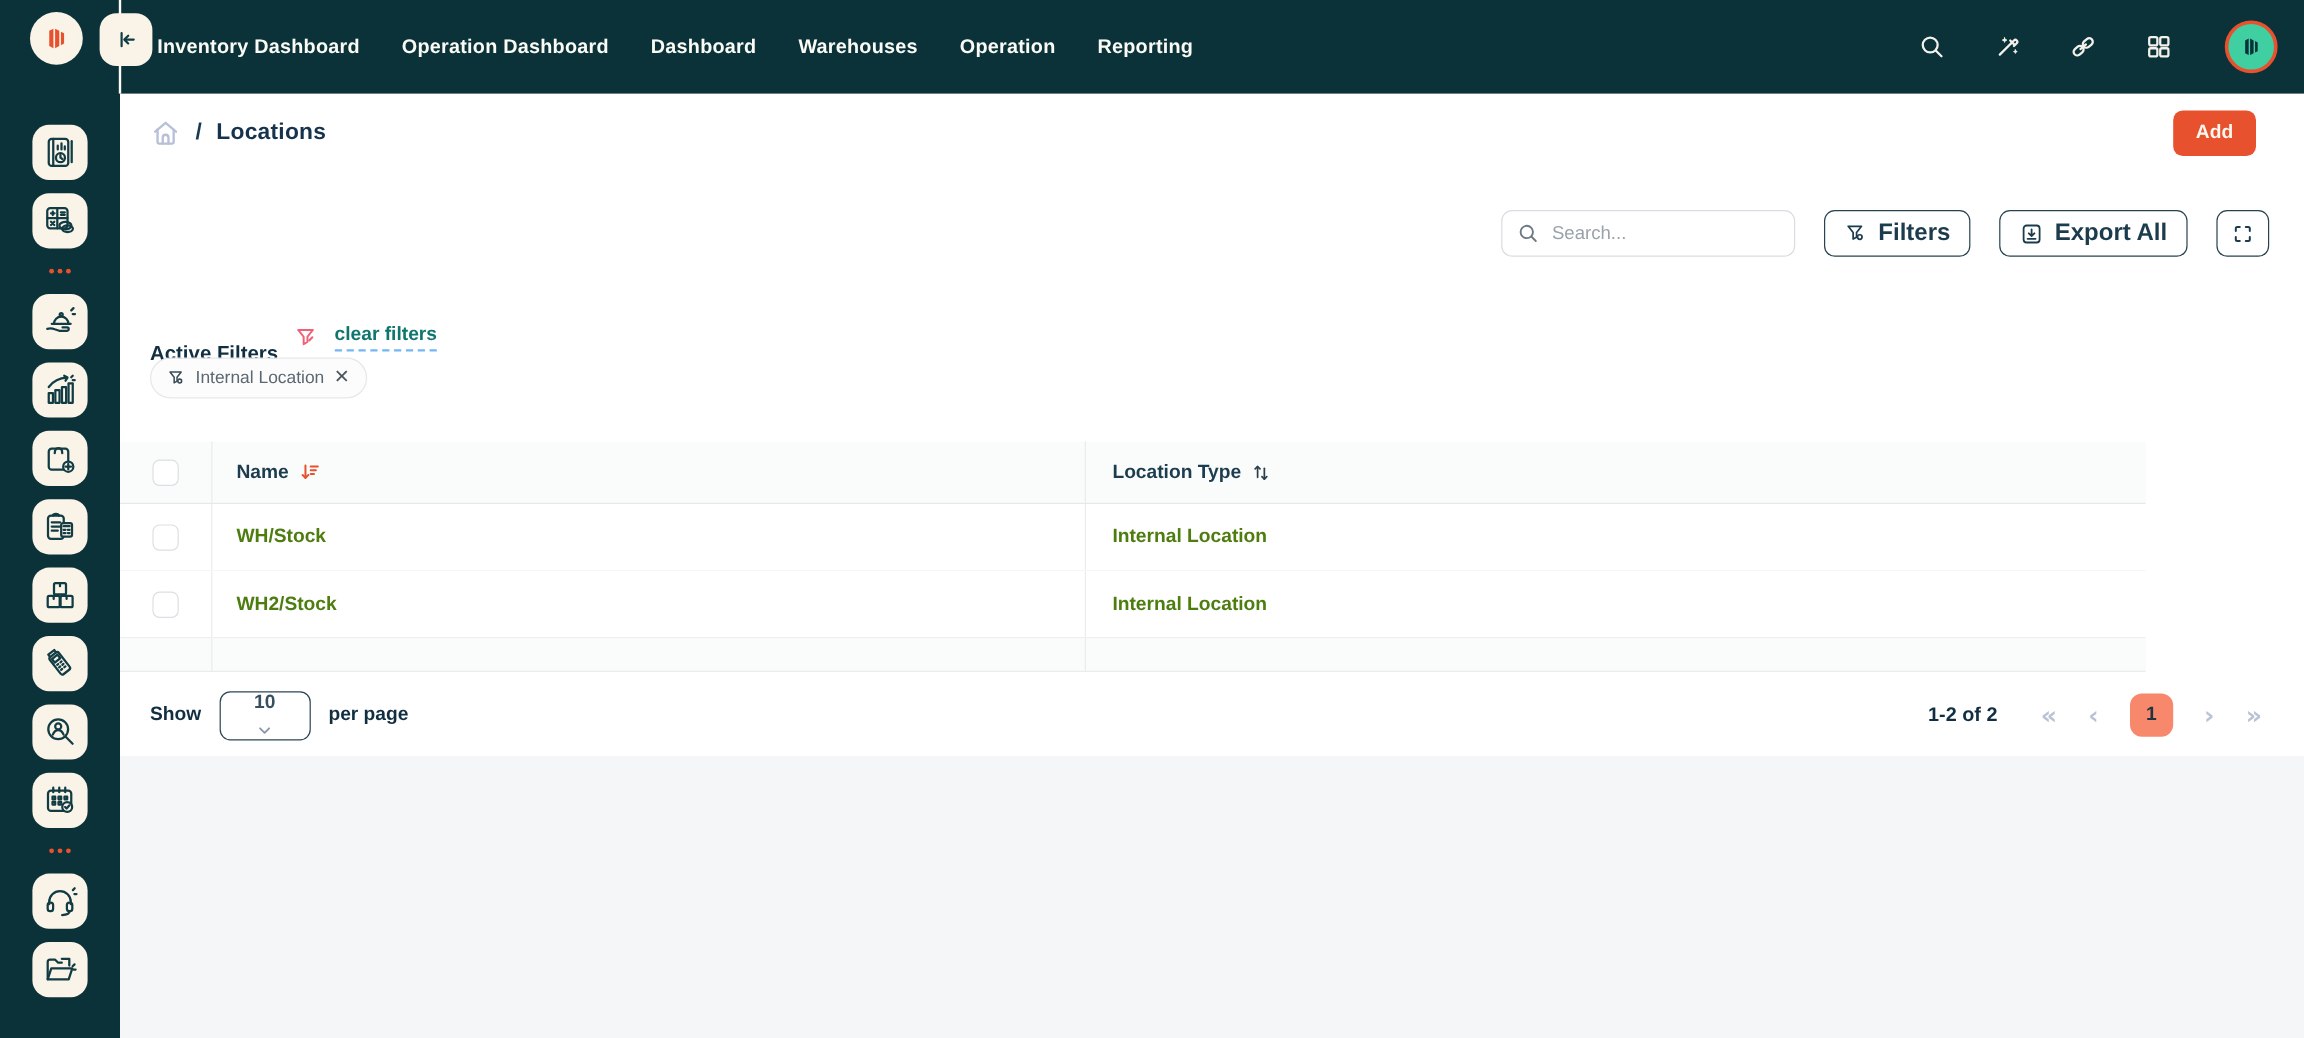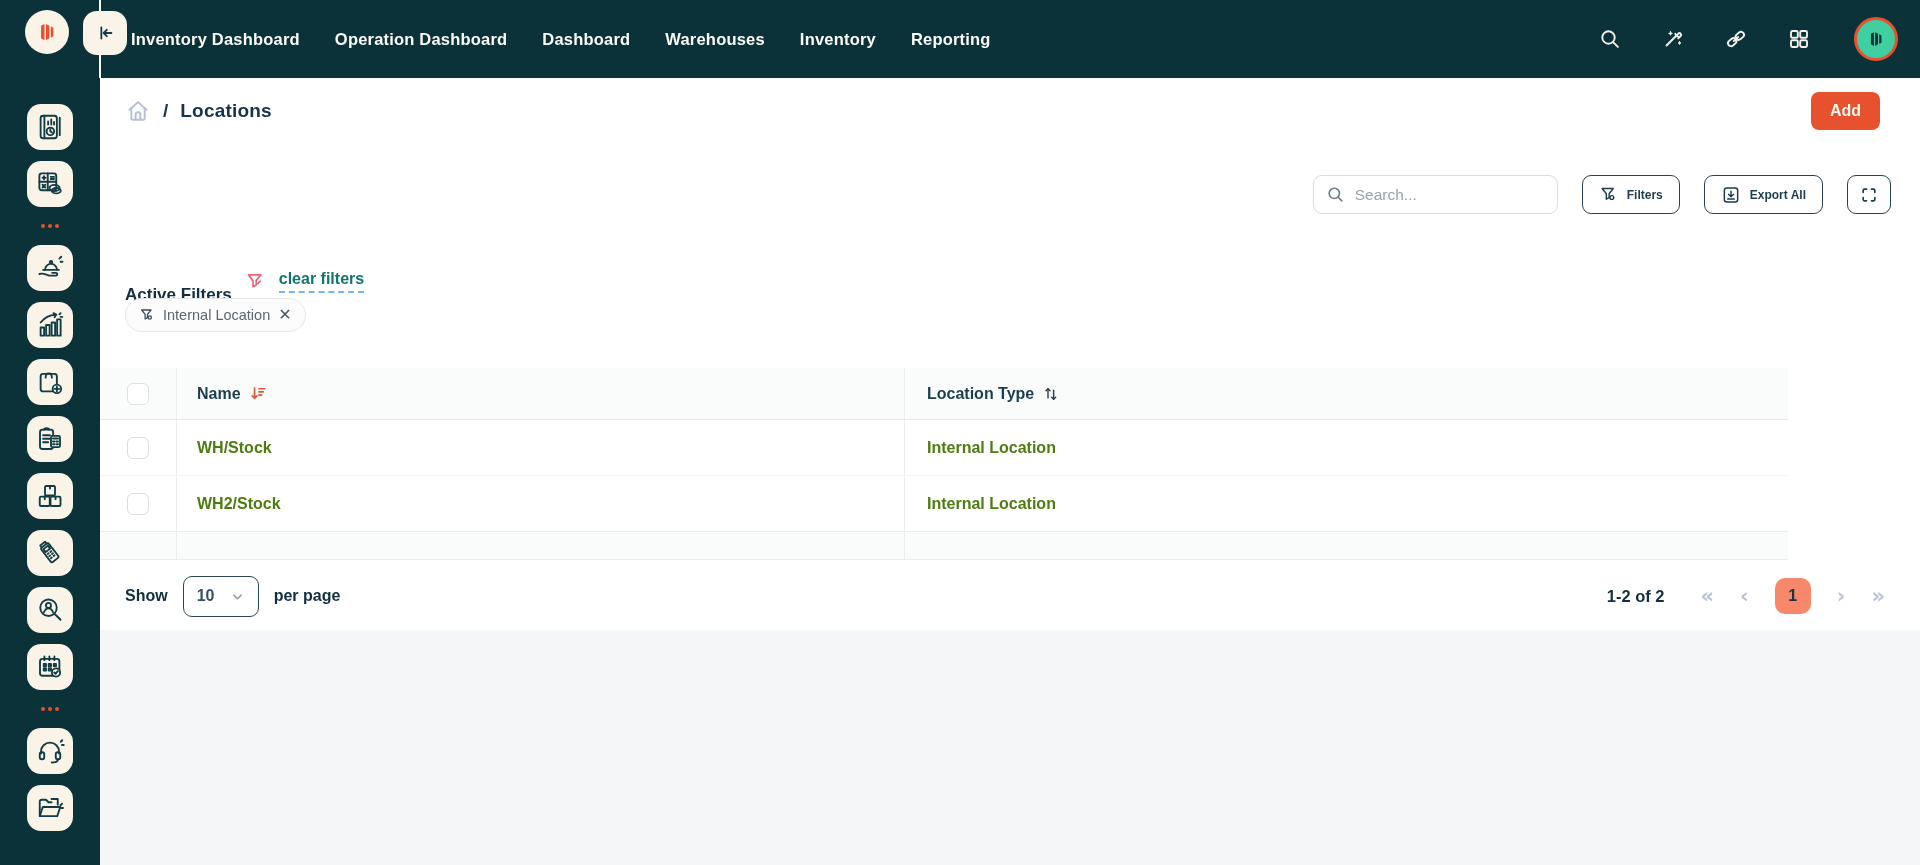--- a/index.html
+++ b/index.html
@@ -75,21 +75,21 @@
   }
   .search-box svg { color:#6e7a84; flex:0 0 auto; }
   .search-input {
     border:none; outline:none; font-size:15.5px; color:#3c4a55; width:100%;
     font-family:inherit; background:transparent;
   }
   .search-input::placeholder { color:#9aa3ab; }
   .tool-btn {
     height:39px; border:1.6px solid #27434f; border-radius:9px; background:#fff;
     display:flex; align-items:center; gap:9px; padding:0 16px;
-    font-size:12px; font-weight:700; color:#1c3c4d; cursor:pointer; font-family:inherit;
+    font-size:20px; font-weight:700; color:#1c3c4d; cursor:pointer; font-family:inherit;
   }
   .tool-btn svg { color:#1c3c4d; }
   .square-btn { width:44px; justify-content:center; padding:0; }
   
   .af-row { position:absolute; left:25px; top:179px; display:flex; align-items:center; gap:13px; }
   .af-title { font-size:17px; font-weight:800; color:#122f41;margin-top:28px; }
   .af-funnel { color:#f06178; width:21px; height:21px; }
   .clear-filters {
     color:#0f766e; font-size:16px; font-weight:800; cursor:pointer;
     border-bottom:2px dashed #74b6f5; padding-bottom:3px;
@@ -122,21 +122,21 @@
   }
   .sort-desc { color:#e8512d; }
   .sort-both { color:#2b3e4a; }
   
   .pager { position:absolute; left:0; top:496px; width:1820px; height:44px;
     display:flex; align-items:center; padding:0 35px 0 25px; }
   .show-label, .perpage-label { font-size:16px; font-weight:700; color:#122f41; }
   .page-select {
     margin:0 15px; width:76px; height:41px; border:1.6px solid #2c4654; border-radius:9px;
     display:flex; align-items:center; justify-content:space-between; padding:0 13px;
-    cursor:pointer; background:#fff;
+    cursor:pointer; background:#fff;flex-direction:column;
   }
   .page-select .val { font-size:16px; font-weight:600; color:#374f5e; }
   .page-select svg { color:#8a97a5; }
   .pager-right { margin-left:auto; display:flex; align-items:center; gap:26px; }
   .range-text { font-size:16.5px; font-weight:800; color:#122f41; margin-right:10px; }
   .pg-arrow { color:#b9c3d3; font-size:21px; font-weight:700; cursor:pointer; line-height:1;
     font-family:"DejaVu Sans",sans-serif; }
   .pg-current {
     width:36px; height:36px; background:#f8886c; border-radius:10px; border:none;
     display:flex; align-items:center; justify-content:center;
@@ -292,21 +292,21 @@
         <path d="M8 6v12"></path>
         <path d="M19 12h-8"></path>
         <path d="M14 8.5L10.5 12l3.5 3.5"></path>
       </svg>
   </button>
   <nav class="nav-items">
     <span class="nav-item">Inventory Dashboard</span>
     <span class="nav-item">Operation Dashboard</span>
     <span class="nav-item">Dashboard</span>
     <span class="nav-item">Warehouses</span>
-    <span class="nav-item">Inventory</span>
+    <span class="nav-item">Operation</span>
     <span class="nav-item">Reporting</span>
   </nav>
   <div class="topbar-right">
     <svg class="topbar-icon" viewBox="0 0 24 24" fill="none" stroke="currentColor" stroke-width="1.9" stroke-linecap="round">
         <circle cx="10.5" cy="10.5" r="6.2"></circle>
         <path d="M15.3 15.3l4.6 4.6"></path>
       </svg>
     <svg class="topbar-icon" viewBox="0 0 24 24" fill="none" stroke="currentColor" stroke-width="1.9" stroke-linecap="round" stroke-linejoin="round">
         <path d="M5.5 18.5L15 9"></path>
         <path d="M14.2 6.8l3 3"></path>

